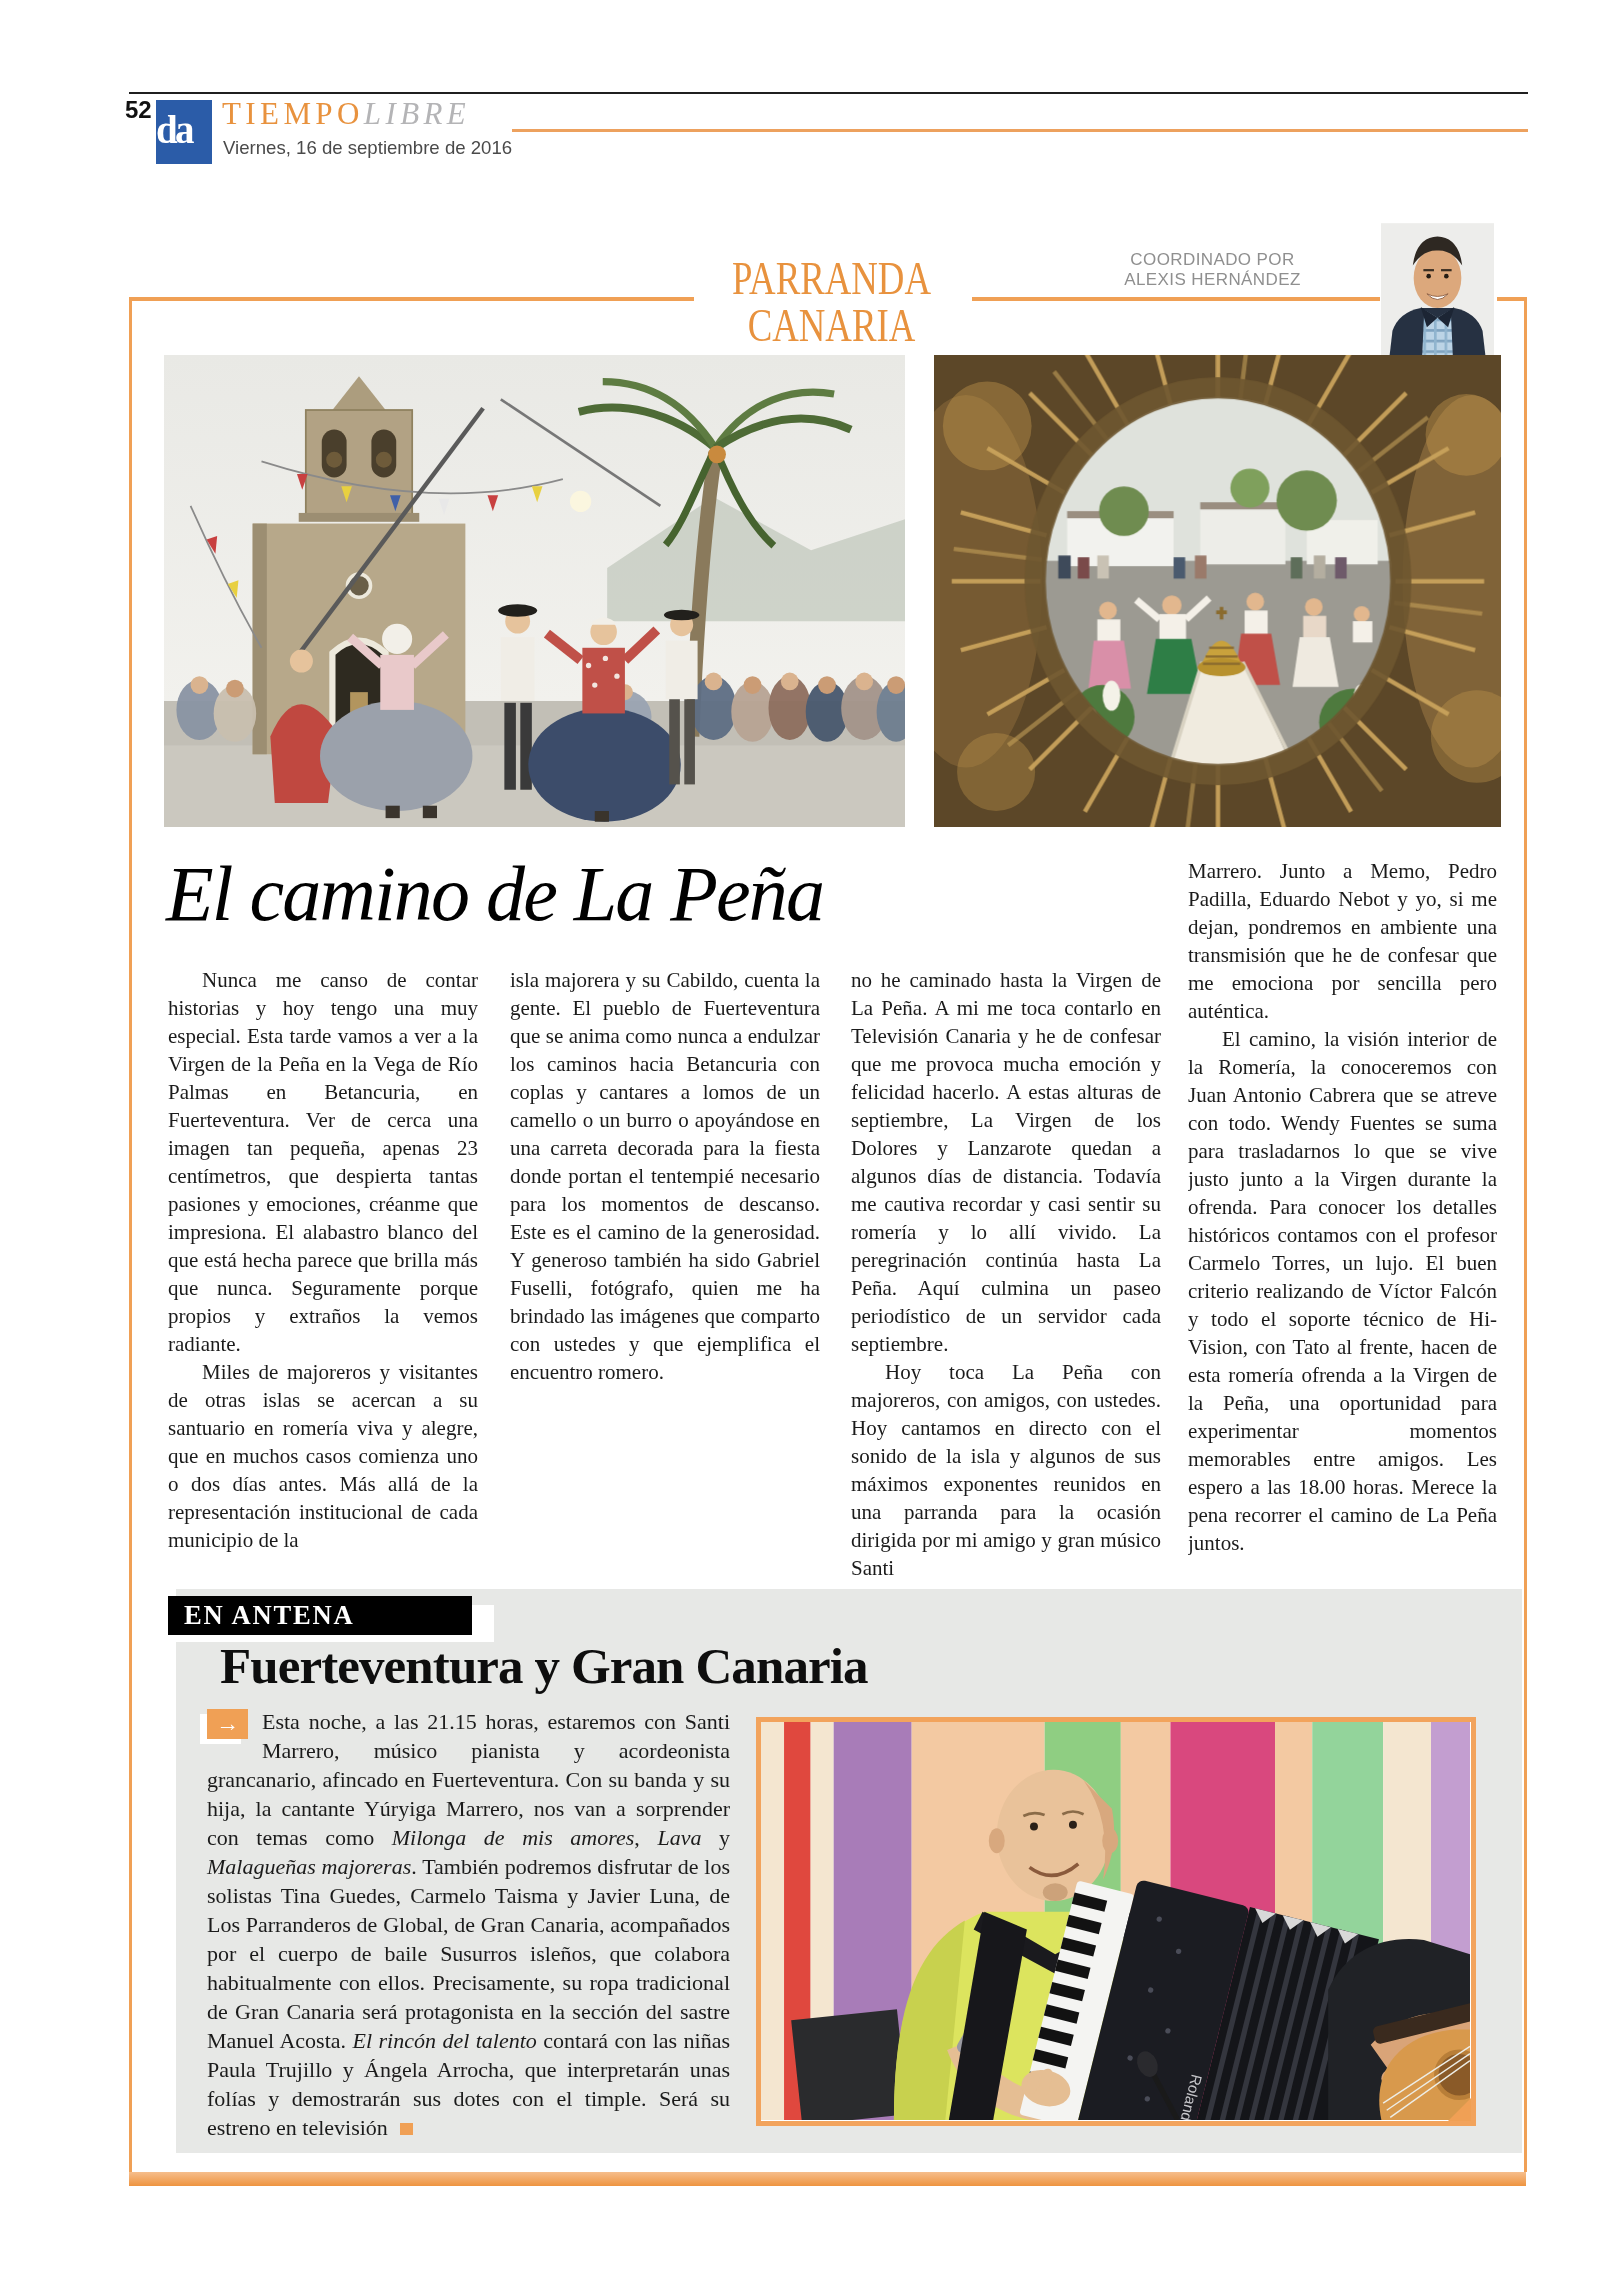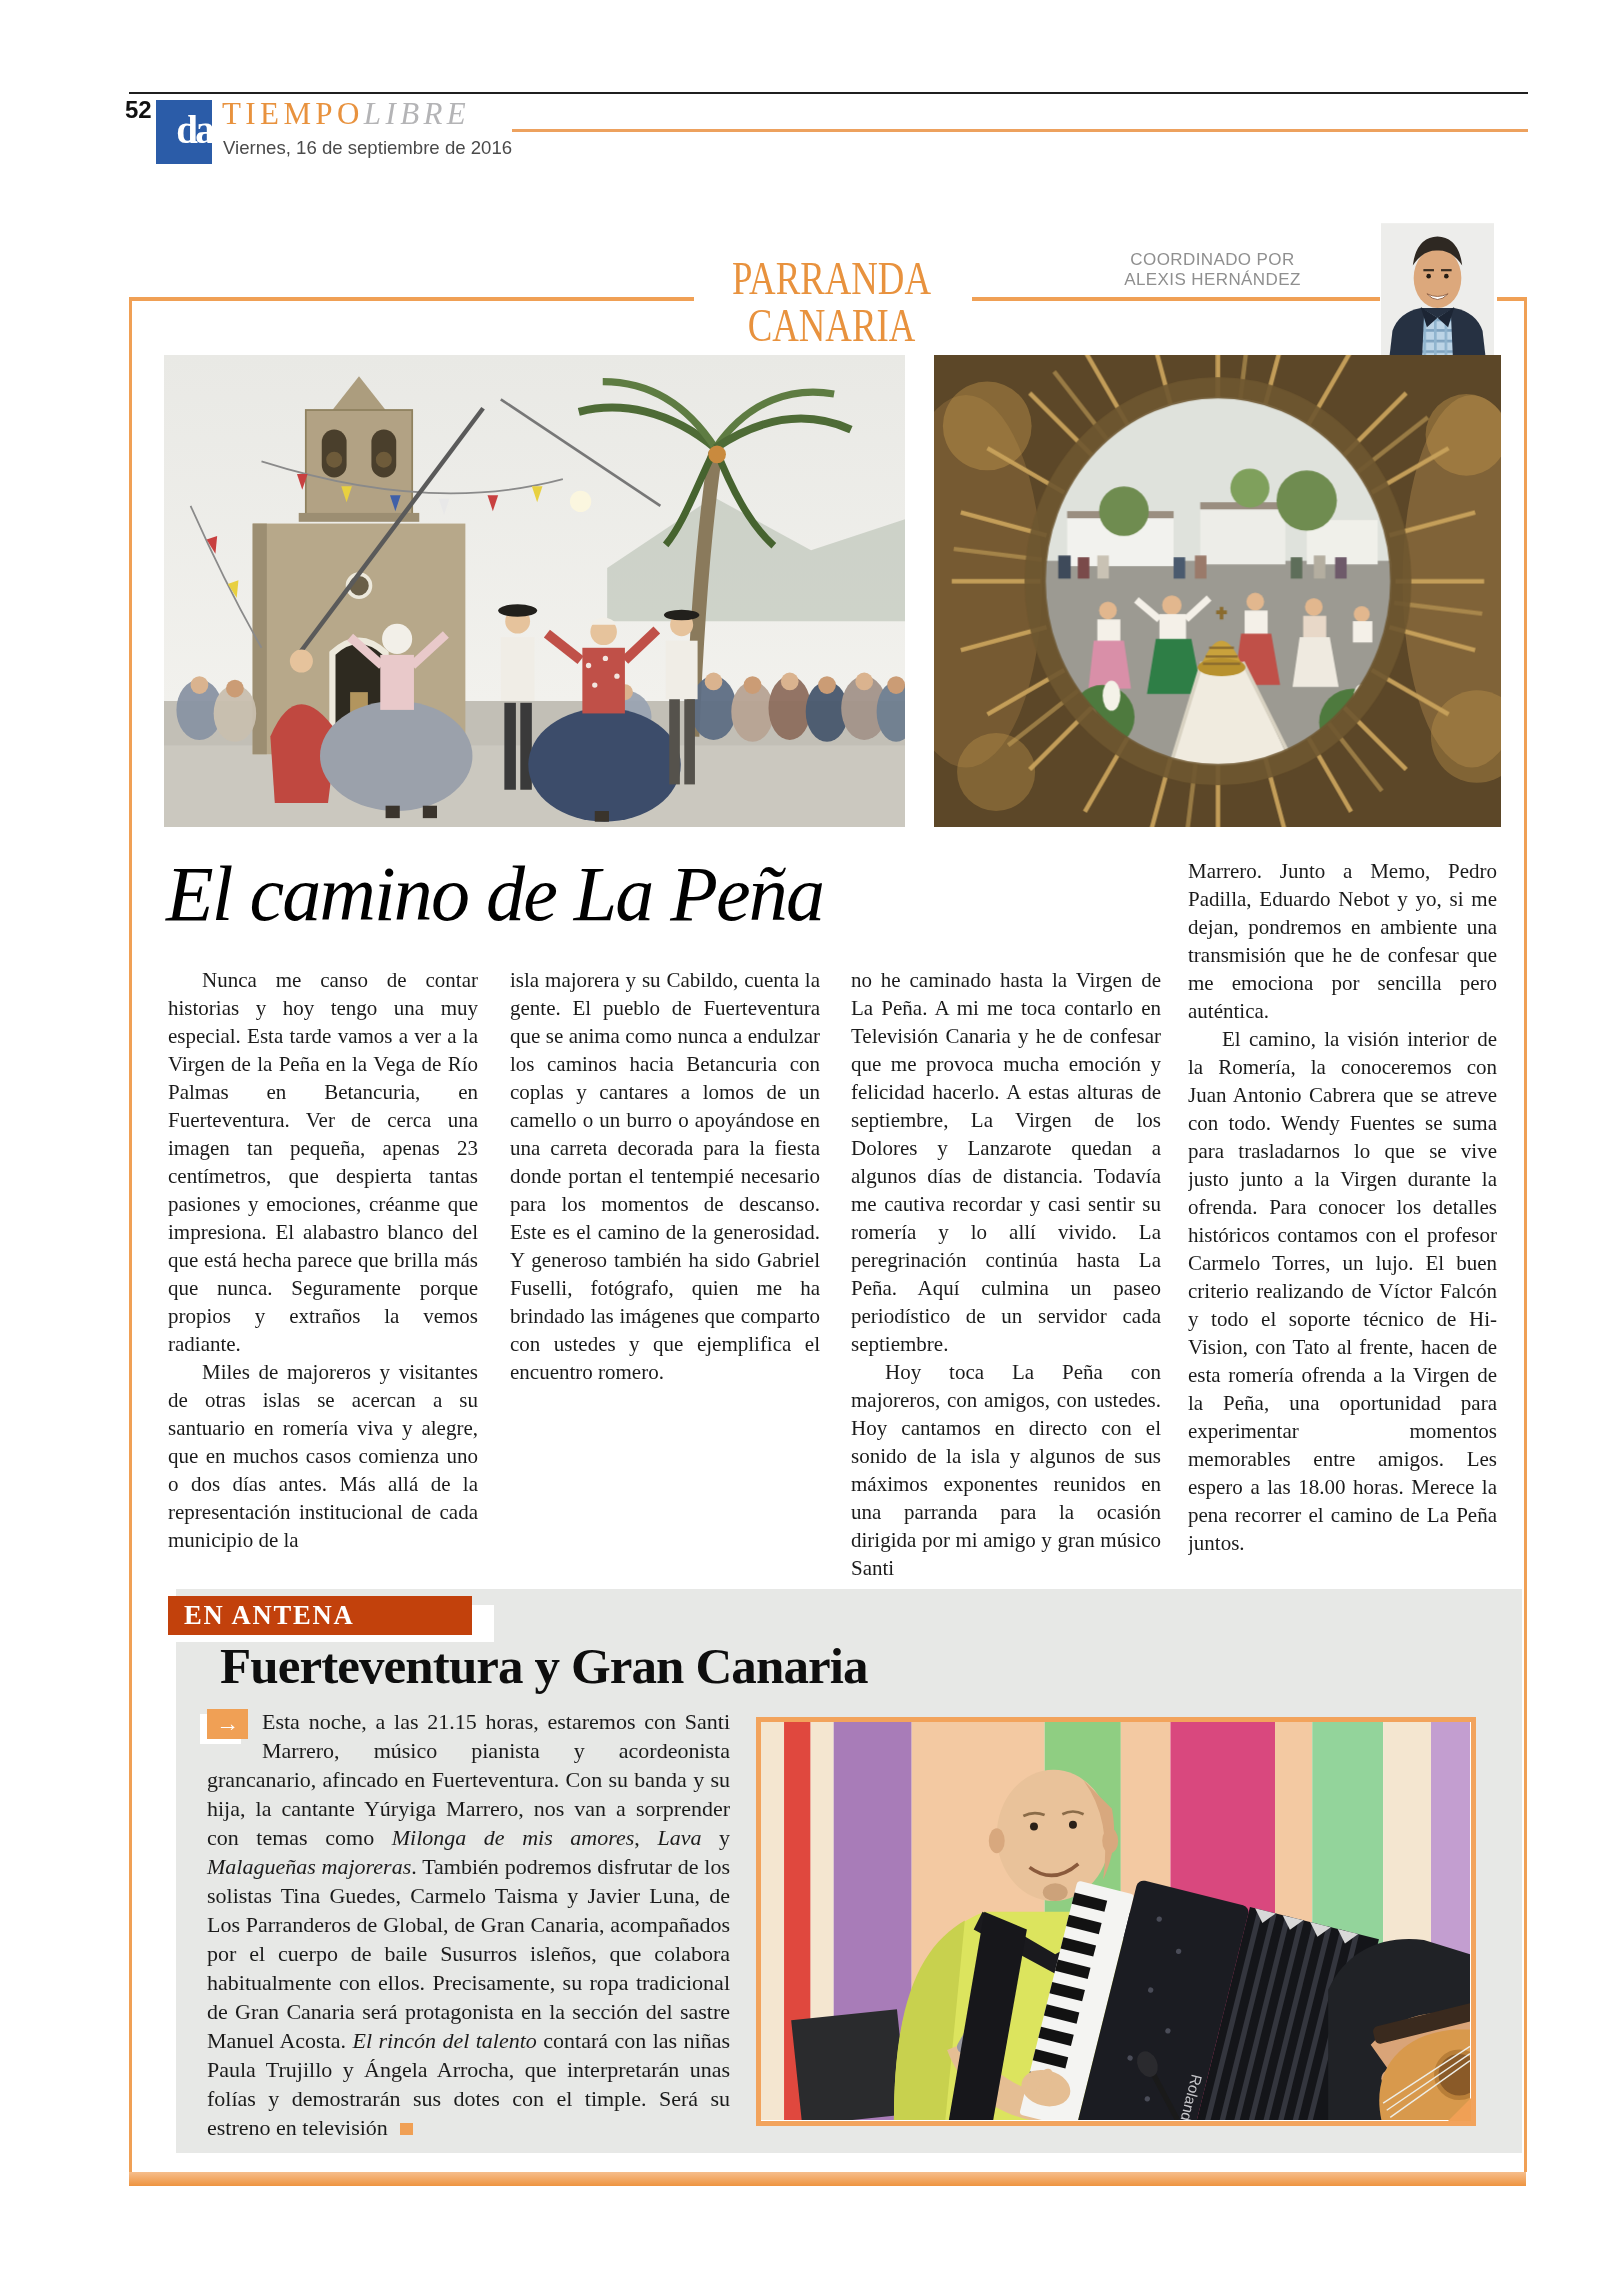--- a/index.html
+++ b/index.html
@@ -4,21 +4,21 @@
 <style>
   html,body{margin:0;padding:0;background:#ffffff;}
   #page{position:relative;width:1623px;height:2270px;background:#fff;overflow:hidden;
         font-family:"Liberation Serif", "DejaVu Serif", serif;color:#1b1b1b;padding-left:37px;}
   .abs{position:absolute;}
 
   
   .top-rule{left:129px;top:92px;width:1399px;height:1.8px;background:#1f1f1f;}
   .page-num{left:125px;top:96px;font-family:"Liberation Sans",sans-serif;font-weight:bold;font-size:24px;color:#111;}
   .da-box{left:156px;top:100px;width:56px;height:64px;background:#2B5CA8;color:#fff;
-          font-weight:bold;font-size:39px;text-align:right;line-height:59px;letter-spacing:-2.7px;}
+          font-weight:bold;font-size:39px;text-align:left;line-height:59px;letter-spacing:-2.7px;}
   .masthead{left:222px;top:96px;font-size:31px;letter-spacing:4.4px;white-space:nowrap;}
   .masthead .t1{color:#E8923E;}
   .masthead .t2{color:#B4B4B6;font-style:italic;}
   .masthead-rule{left:512px;top:129px;width:1016px;height:2.7px;background:#EDA15E;}
   .date-line{left:223px;top:137px;font-family:"Liberation Sans",sans-serif;font-size:18.6px;color:#4a4a4a;}
 
   
   .coord{left:1053px;top:250px;width:319px;text-align:center;font-family:"Liberation Sans",sans-serif;
          font-size:17px;line-height:20.4px;color:#8F8F8F;letter-spacing:0.4px;}
   .sec-title{left:654px;top:255px;width:355px;text-align:center;color:#E8923E;
@@ -37,21 +37,21 @@
   .col p{margin:0;}
   .col p.ind{text-indent:34px;}
   .c1{left:168px;top:966px;height:610px;}
   .c2{left:510px;top:966px;height:610px;}
   .c3{left:851px;top:966px;height:610px;}
   .c4{left:1188px;top:857px;height:715px;width:309px;}
 
   
   .gray-box{left:176px;top:1589px;width:1346px;height:564px;background:#E7E8E6;}
   .badge-shadow{left:175px;top:1605px;width:319px;height:37px;background:#ffffff;}
-  .kicker{left:168px;top:1596px;width:304px;height:39px;background:#c2410c;color:#fff;
+  .kicker{left:168px;top:1596px;width:304px;height:39px;background:#000000;color:#fff;
           font-weight:bold;font-size:26.6px;line-height:39px;padding-left:16px;letter-spacing:1.8px;box-sizing:border-box;}
   .headline2{left:220px;top:1637px;font-size:51px;font-weight:bold;color:#0e0e0e;letter-spacing:-0.9px;white-space:nowrap;}
   .antena-text{left:207px;top:1707px;width:523px;font-size:22px;line-height:29px;text-align:justify;}
   .antena-text p{margin:0;}
   .arrowwrap{float:left;width:55px;height:35px;position:relative;}
   .arrow-shadow{position:absolute;left:-7px;top:7px;width:41px;height:30px;background:#fff;}
   .arrow-box{position:absolute;left:0;top:1.8px;width:41px;height:30px;background:#F0A055;color:#fff;
              font-family:"Liberation Sans",sans-serif;font-weight:bold;font-size:23px;text-align:center;line-height:29px;}
   .endsq{display:inline-block;width:12.4px;height:12.4px;background:#F0A055;margin-left:7px;}
 

